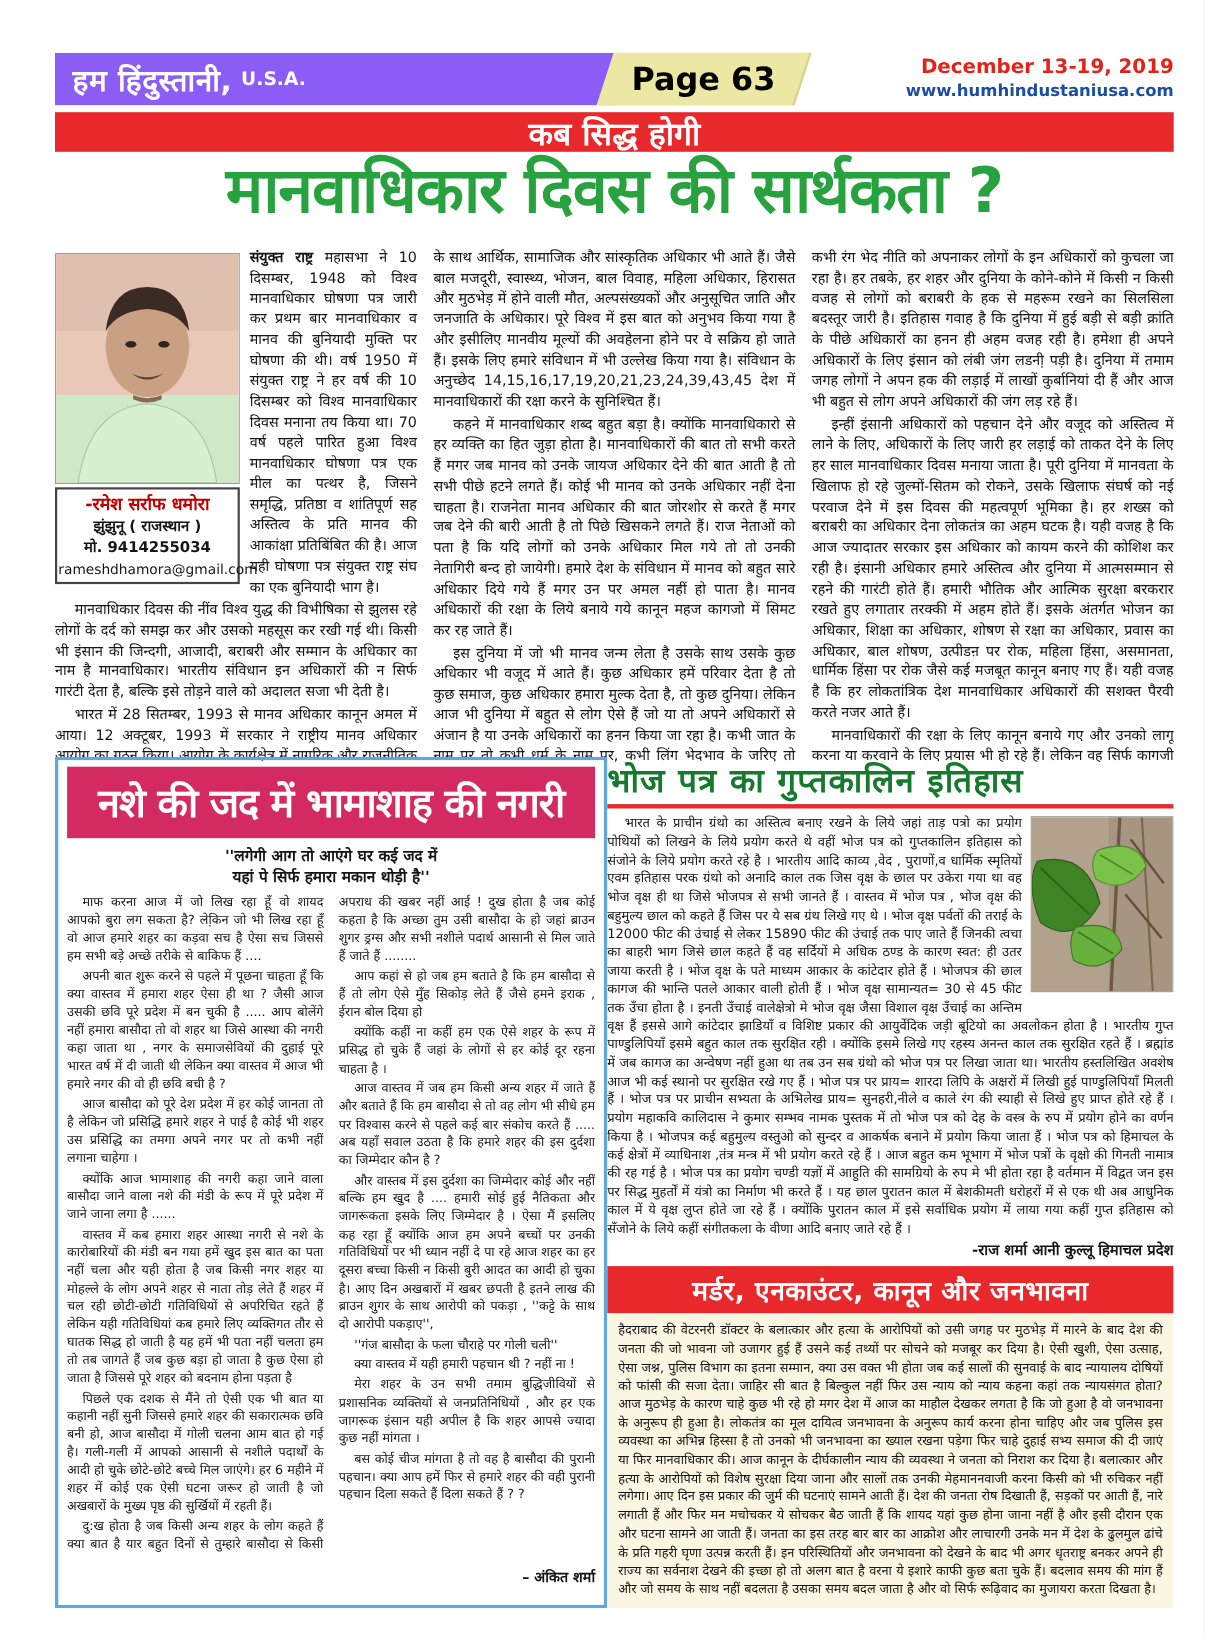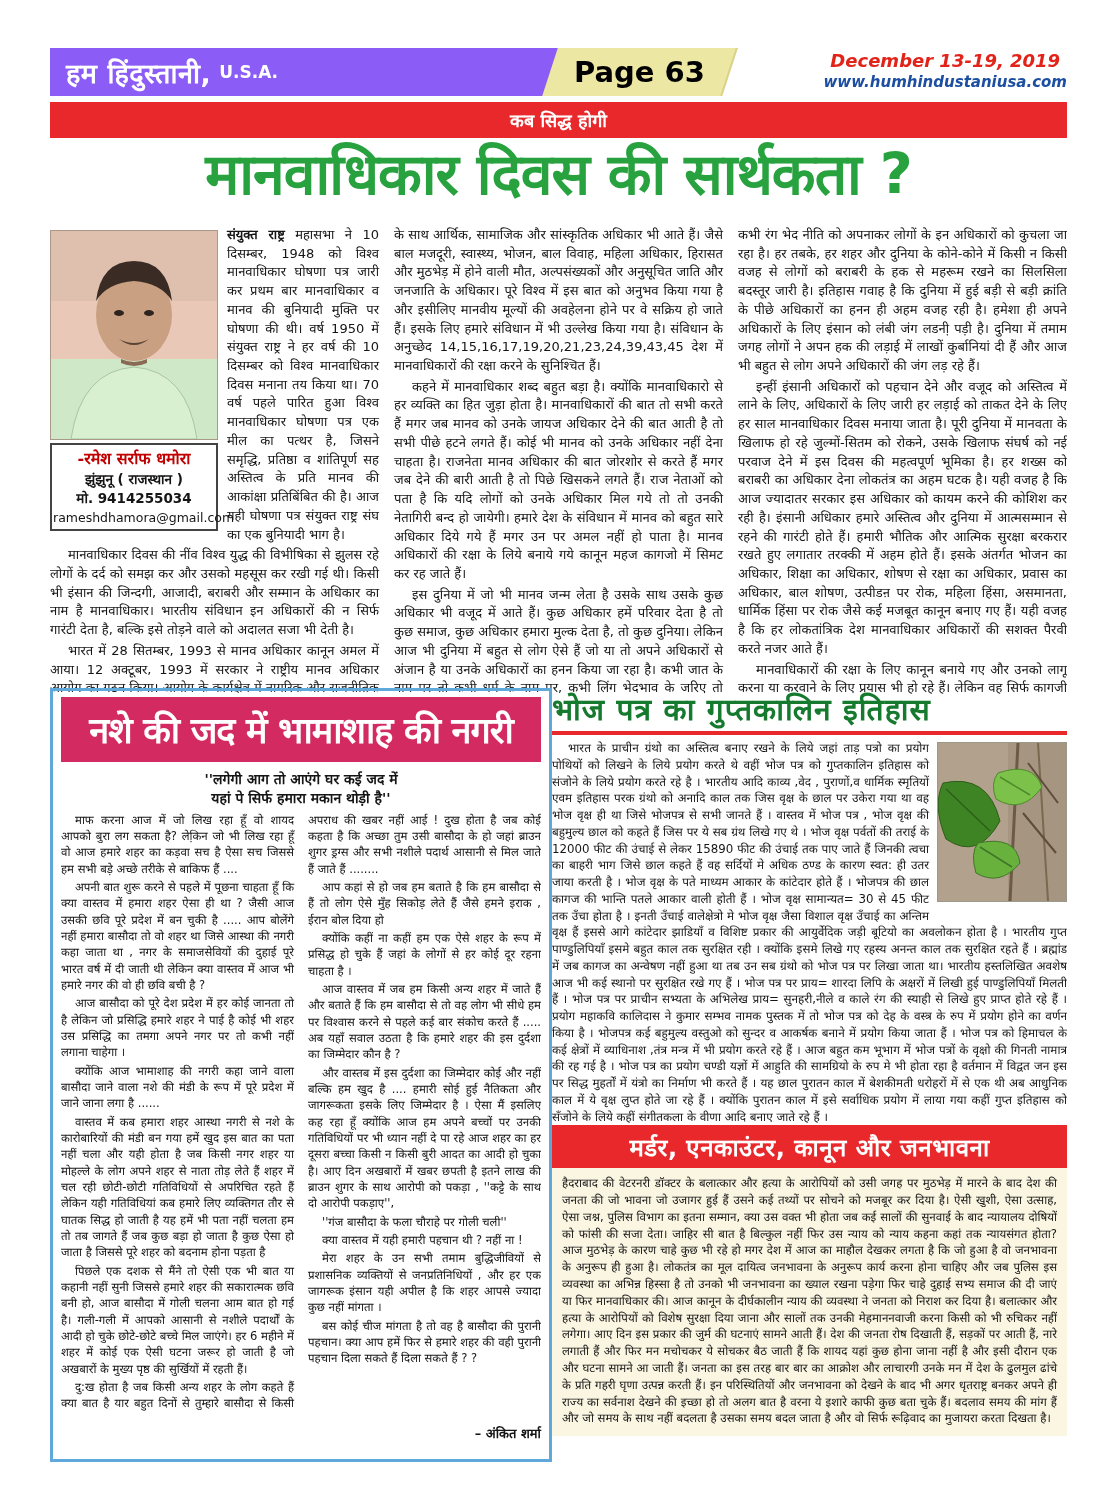--- a/index.html
+++ b/index.html
@@ -8,26 +8,26 @@
   
   .masthead{position:absolute;top:48px;left:50px;width:1017px;height:48px;display:flex;align-items:stretch;}
   .brandbar{width:498px;background:#8b5cf6;color:#fff;display:flex;align-items:center;padding-left:16px;
             clip-path:polygon(0 0,100% 0,calc(100% - 2px) 100%,0 100%);}
   .brandbar .brand{font-size:27px;font-weight:bold;letter-spacing:.5px;}
   .brandbar .usa{font-size:17px;font-weight:bold;margin-left:8px;}
   .pagebadge{width:178px;background:#ece7a2;transform:skewX(-18deg);margin-left:-14px;display:flex;
              align-items:center;justify-content:center;border-right:2px solid #d8d28a;}
   .pagebadge span{transform:skewX(18deg);font-size:29px;font-weight:bold;color:#000;}
   .mast-spacer{flex:1;}
-  .dateblock{text-align:center;padding-top:2px;font-style:italic;}
+  .dateblock{text-align:right;padding-top:2px;}
   .date{color:#e2231a;font-size:18px;font-weight:bold;}
   .site{color:#1c4ea1;font-size:15px;font-weight:bold;margin-top:2px;}
   
   .kicker{position:absolute;top:102px;left:50px;width:1017px;height:36px;background:#e8282b;color:#fff;
-          display:flex;align-items:center;justify-content:center;font-size:18px;font-weight:bold;}
+          display:flex;align-items:center;justify-content:center;font-size:29px;font-weight:bold;}
   .headline{position:absolute;top:142px;left:50px;width:1017px;text-align:center;color:#27a23f;
             font-size:57px;font-weight:bold;line-height:1.15;letter-spacing:-1px;}
   
   .lead-cols{position:absolute;top:226px;left:50px;width:1017px;height:476px;column-count:3;column-gap:15px;
              column-fill:auto;overflow:hidden;font-size:13px;line-height:1.44;text-align:justify;}
   .lead-cols p{margin:0 0 2px 0;text-indent:18px;}
   .lead-cols p.first{text-indent:0;}
   .leadin{font-weight:bold;}
   .authorbox{float:left;width:168px;margin:4px 9px 4px 0;}
   .photo{width:166px;height:208px;border:1px solid #a98;display:block;}
@@ -152,20 +152,21 @@
           <path d="M90 20 L120 60 M85 70 L118 110" stroke="#5f4d3a" stroke-width="2" fill="none"></path>
           <path d="M60 30 Q95 18 104 44 Q84 72 58 56 Q52 40 60 30 Z" fill="#7cc24a" stroke="#4e8a2c"></path>
           <path d="M62 34 L92 52" stroke="#4e8a2c" stroke-width="1.5" fill="none"></path>
           <path d="M5 40 Q50 30 62 78 Q40 118 8 96 Q-6 62 5 40 Z" fill="#3f8424" stroke="#2c5e18"></path>
           <path d="M8 46 L52 88" stroke="#2c5e18" stroke-width="1.5" fill="none"></path>
           <path d="M40 100 Q78 92 82 120 Q62 144 38 130 Q32 110 40 100 Z" fill="#67b13c" stroke="#41762a"></path>
           <path d="M42 104 L74 124" stroke="#41762a" stroke-width="1.5" fill="none"></path>
         </svg>
         <p>भारत के प्राचीन ग्रंथो का अस्तित्व बनाए रखने के लिये जहां ताड़ पत्रो का प्रयोग पोथियों को लिखने के लिये प्रयोग करते थे वहीं भोज पत्र को गुप्तकालिन इतिहास को संजोने के लिये प्रयोग करते रहे है । भारतीय आदि काव्य ,वेद , पुराणों,व धार्मिक स्मृतियों एवम इतिहास परक ग्रंथो को अनादि काल तक जिस वृक्ष के छाल पर उकेरा गया था वह भोज वृक्ष ही था जिसे भोजपत्र से सभी जानते हैं । वास्तव में भोज पत्र , भोज वृक्ष की बहुमुल्य छाल को कहते हैं जिस पर ये सब ग्रंथ लिखे गए थे । भोज वृक्ष पर्वतों की तराई के 12000 फीट की उंचाई से लेकर 15890 फीट की उंचाई तक पाए जाते हैं जिनकी त्वचा का बाहरी भाग जिसे छाल कहते हैं वह सर्दियों मे अधिक ठण्ड के कारण स्वत: ही उतर जाया करती है । भोज वृक्ष के पते माध्यम आकार के कांटेदार होते हैं । भोजपत्र की छाल कागज की भान्ति पतले आकार वाली होती हैं । भोज वृक्ष सामान्यत= 30 से 45 फीट तक उँचा होता है । इनती उँचाई वालेक्षेत्रो मे भोज वृक्ष जैसा विशाल वृक्ष उँचाई का अन्तिम वृक्ष हैं इससे आगे कांटेदार झाडियाँ व विशिष्ट प्रकार की आयुर्वेदिक जड़ी बूटियो का अवलोकन होता है । भारतीय गुप्त पाण्डुलिपियाँ इसमे बहुत काल तक सुरक्षित रही । क्योंकि इसमे लिखे गए रहस्य अनन्त काल तक सुरक्षित रहते हैं । ब्रह्मांड में जब कागज का अन्वेषण नहीं हुआ था तब उन सब ग्रंथो को भोज पत्र पर लिखा जाता था। भारतीय हस्तलिखित अवशेष आज भी कई स्थानो पर सुरक्षित रखे गए हैं । भोज पत्र पर प्राय= शारदा लिपि के अक्षरों में लिखी हुई पाण्डुलिपियाँ मिलती हैं । भोज पत्र पर प्राचीन सभ्यता के अभिलेख प्राय= सुनहरी,नीले व काले रंग की स्याही से लिखे हुए प्राप्त होते रहे हैं । प्रयोग महाकवि कालिदास ने कुमार सम्भव नामक पुस्तक में तो भोज पत्र को देह के वस्त्र के रुप में प्रयोग होने का वर्णन किया है । भोजपत्र कई बहुमुल्य वस्तुओ को सुन्दर व आकर्षक बनाने में प्रयोग किया जाता हैं । भोज पत्र को हिमाचल के कई क्षेत्रों में व्याधिनाश ,तंत्र मन्त्र में भी प्रयोग करते रहे हैं । आज बहुत कम भूभाग में भोज पत्रों के वृक्षो की गिनती नामात्र की रह गई है । भोज पत्र का प्रयोग चण्डी यज्ञों में आहुति की सामग्रियो के रुप मे भी होता रहा है वर्तमान में विद्वत जन इस पर सिद्ध मुहर्तों में यंत्रो का निर्माण भी करते हैं । यह छाल पुरातन काल में बेशकीमती धरोहरों में से एक थी अब आधुनिक काल में ये वृक्ष लुप्त होते जा रहे हैं । क्योंकि पुरातन काल में इसे सर्वाधिक प्रयोग में लाया गया कहीं गुप्त इतिहास को सँजोने के लिये कहीं संगीतकला के वीणा आदि बनाए जाते रहे हैं ।</p>
       </div>
+      <div class="bhoj-byline">-राज शर्मा आनी कुल्लू हिमाचल प्रदेश</div>
       <div class="murder-head">मर्डर, एनकाउंटर, कानून और जनभावना</div>
       <div class="murder-body">
         <span class="txt">हैदराबाद की वेटरनरी डॉक्टर के बलात्कार और हत्या के आरोपियों को उसी जगह पर मुठभेड़ में मारने के बाद देश की जनता की जो भावना जो उजागर हुई हैं उसने कई तथ्यों पर सोचने को मजबूर कर दिया है। ऐसी खुशी, ऐसा उत्साह, ऐसा जश्न, पुलिस विभाग का इतना सम्मान, क्या उस वक्त भी होता जब कई सालों की सुनवाई के बाद न्यायालय दोषियों को फांसी की सजा देता। जाहिर सी बात है बिल्कुल नहीं फिर उस न्याय को न्याय कहना कहां तक न्यायसंगत होता? आज मुठभेड़ के कारण चाहे कुछ भी रहे हो मगर देश में आज का माहौल देखकर लगता है कि जो हुआ है वो जनभावना के अनुरूप ही हुआ है। लोकतंत्र का मूल दायित्व जनभावना के अनुरूप कार्य करना होना चाहिए और जब पुलिस इस व्यवस्था का अभिन्न हिस्सा है तो उनको भी जनभावना का ख्याल रखना पड़ेगा फिर चाहे दुहाई सभ्य समाज की दी जाएं या फिर मानवाधिकार की। आज कानून के दीर्घकालीन न्याय की व्यवस्था ने जनता को निराश कर दिया है। बलात्कार और हत्या के आरोपियों को विशेष सुरक्षा दिया जाना और सालों तक उनकी मेहमाननवाजी करना किसी को भी रुचिकर नहीं लगेगा। आए दिन इस प्रकार की जुर्म की घटनाएं सामने आती हैं। देश की जनता रोष दिखाती हैं, सड़कों पर आती हैं, नारे लगाती हैं और फिर मन मचोचकर ये सोचकर बैठ जाती हैं कि शायद यहां कुछ होना जाना नहीं है और इसी दौरान एक और घटना सामने आ जाती हैं। जनता का इस तरह बार बार का आक्रोश और लाचारगी उनके मन में देश के ढुलमुल ढांचे के प्रति गहरी घृणा उत्पन्न करती हैं। इन परिस्थितियों और जनभावना को देखने के बाद भी अगर धृतराष्ट्र बनकर अपने ही राज्य का सर्वनाश देखने की इच्छा हो तो अलग बात है वरना ये इशारे काफी कुछ बता चुके हैं। बदलाव समय की मांग हैं और जो समय के साथ नहीं बदलता है उसका समय बदल जाता है और वो सिर्फ रूढ़िवाद का मुजायरा करता दिखता है।</span>
         
       </div>
     </div>
 
   </div>
 </div>
 

